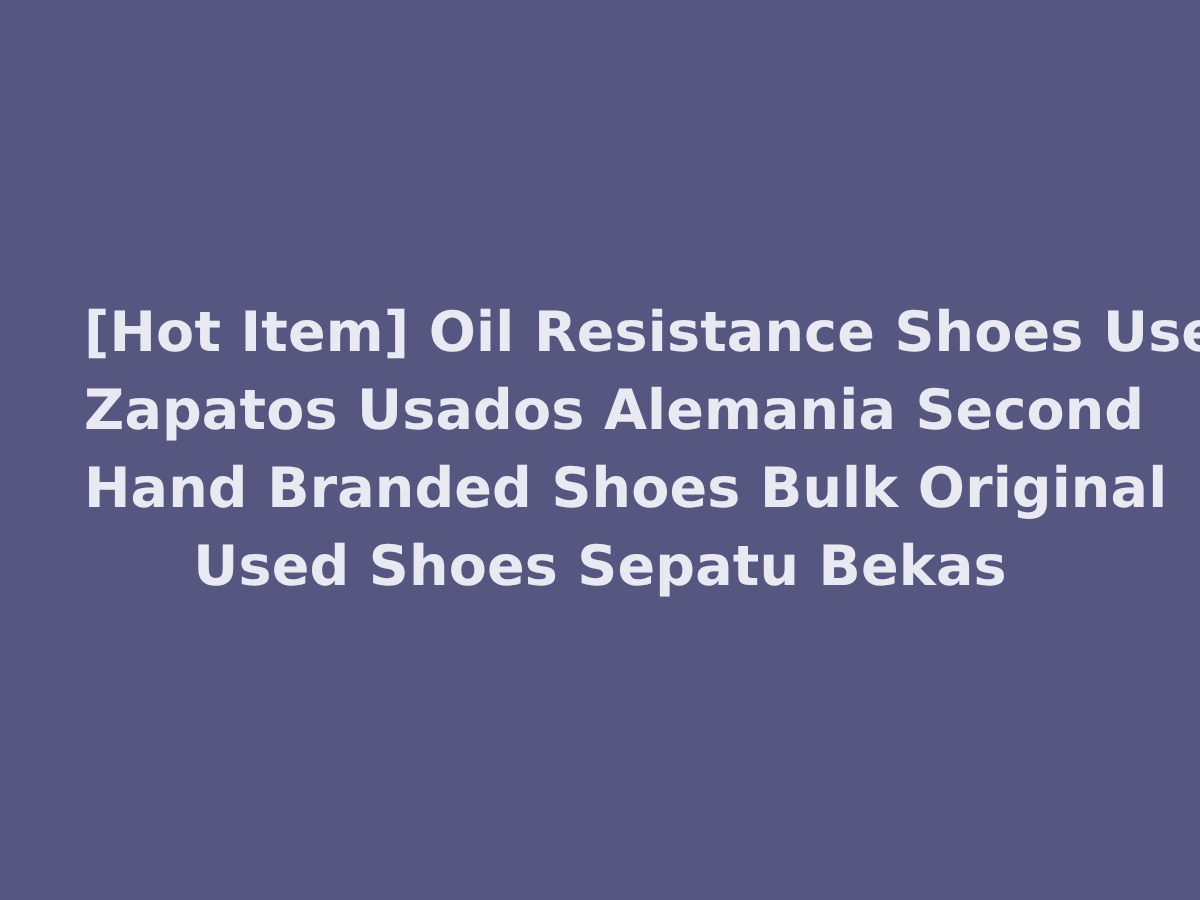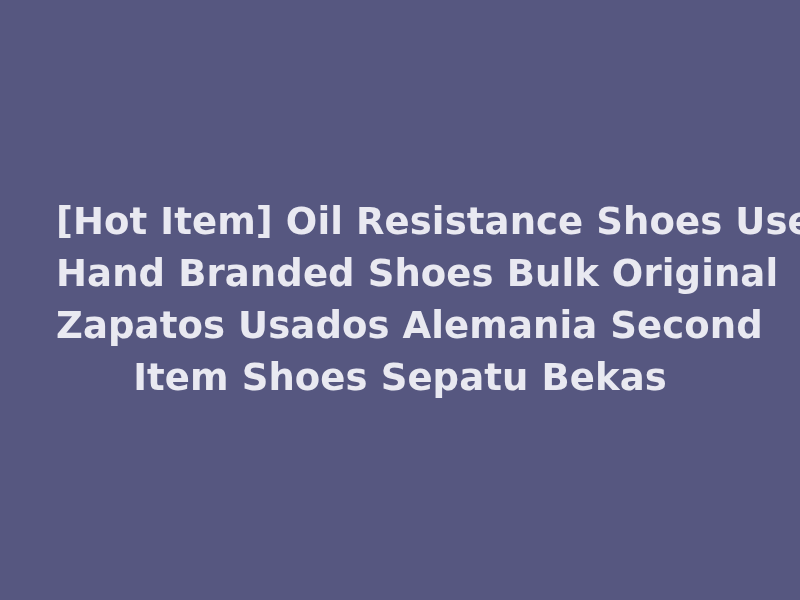--- a/index.html
+++ b/index.html
@@ -38,17 +38,17 @@
     white-space: nowrap;
     -webkit-font-smoothing: antialiased;
   }
 </style>
 </head>
 <body>
 
 <div id="product-title-card">
   <div id="product-title-block">
     <span class="title-line">[Hot Item] Oil Resistance Shoes Used</span>
+    <span class="title-line">Zapatos Usados Alemania Second</span>
     <span class="title-line">Hand Branded Shoes Bulk Original</span>
-    <span class="title-line">Zapatos Usados Alemania Second</span>
-    <span class="title-line">Item Shoes Sepatu Bekas</span>
+    <span class="title-line">Used Shoes Sepatu Bekas</span>
   </div>
 </div>
 
 </body></html>

